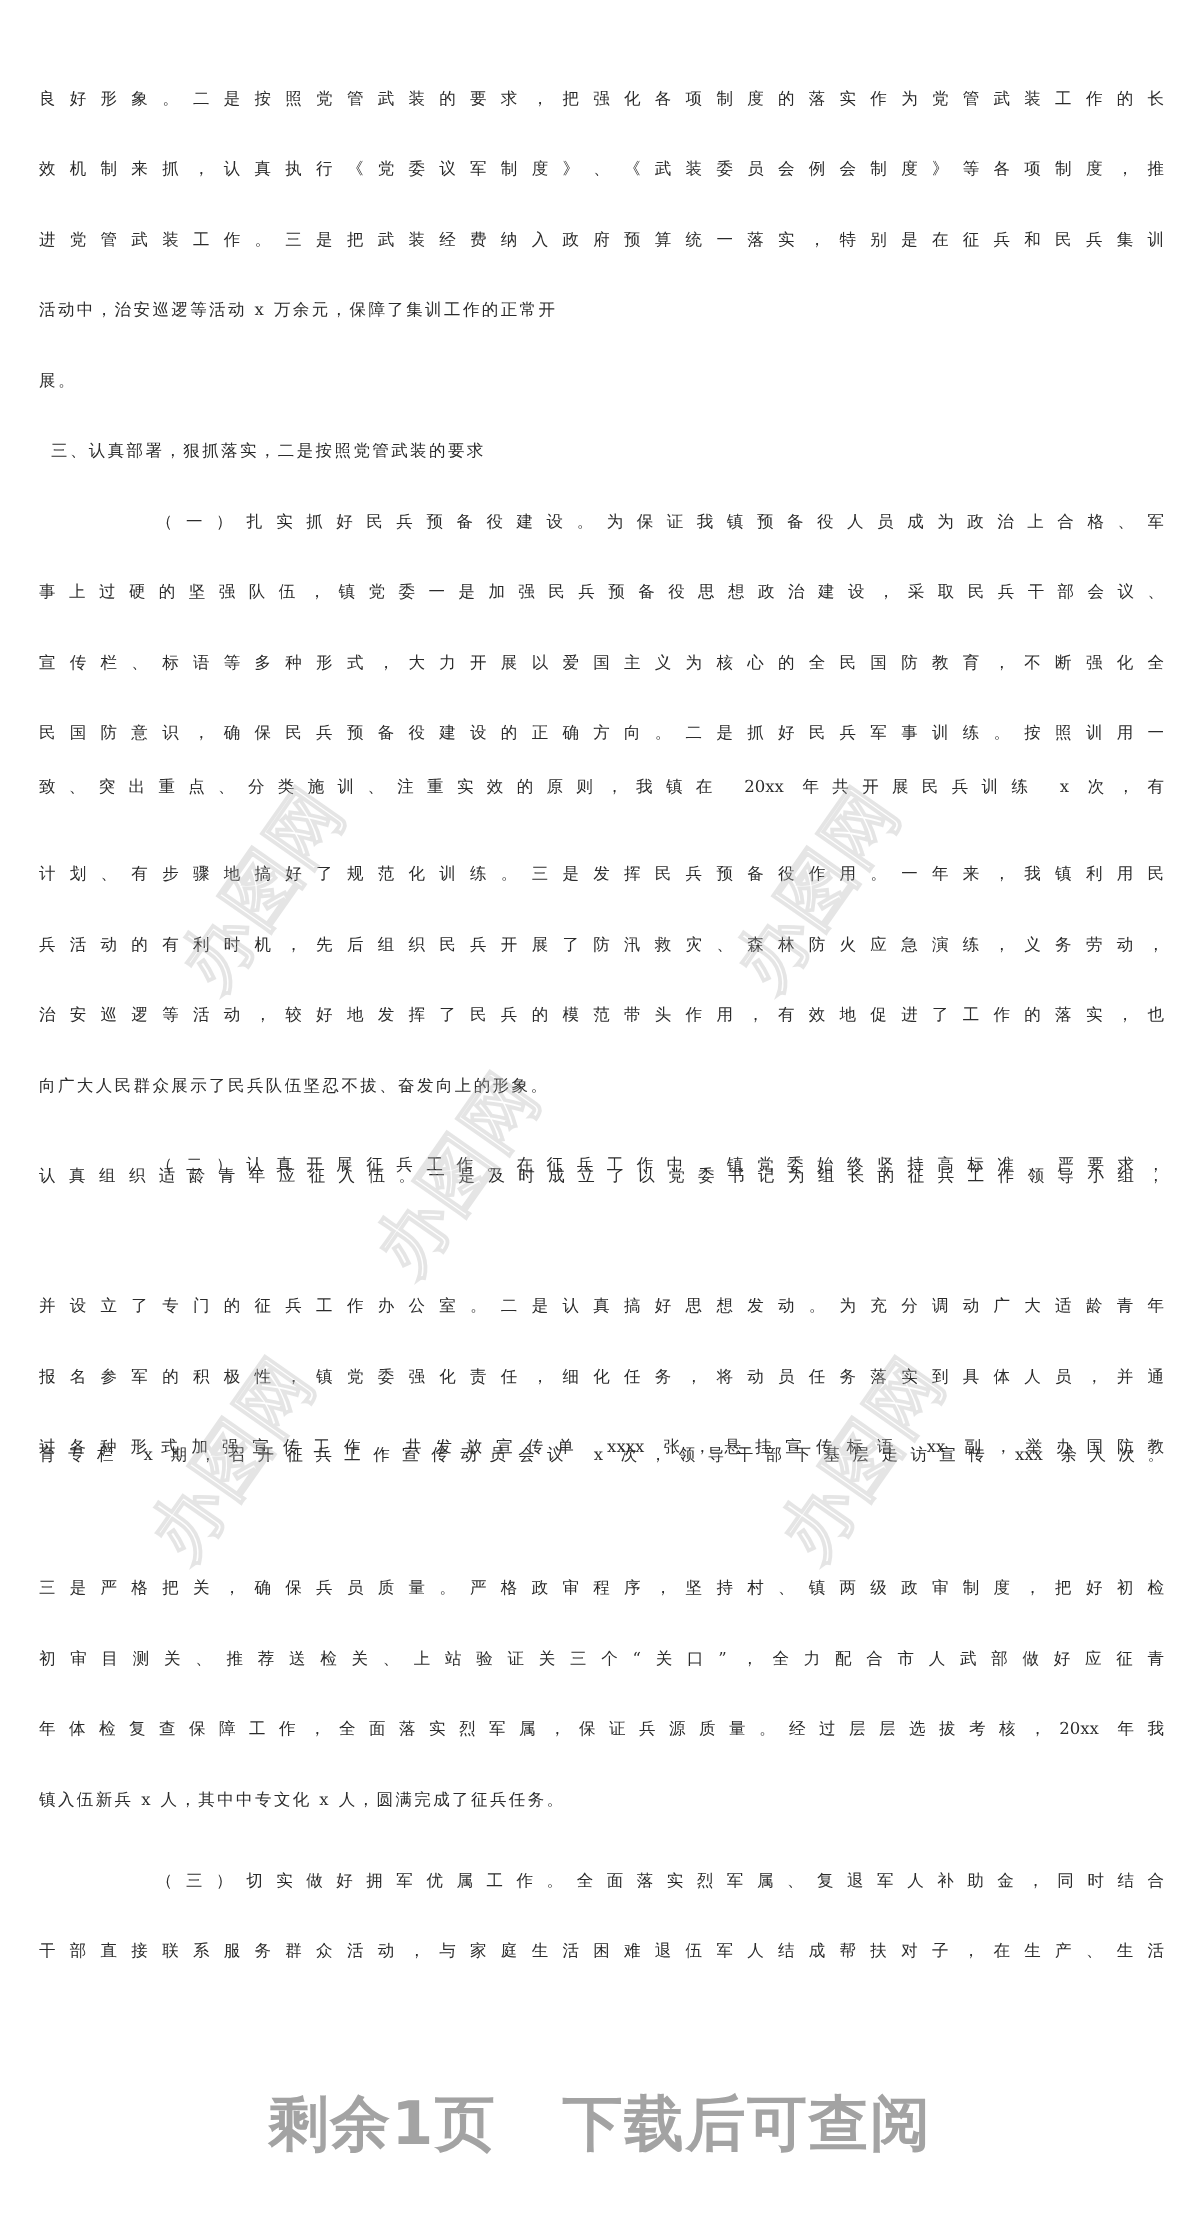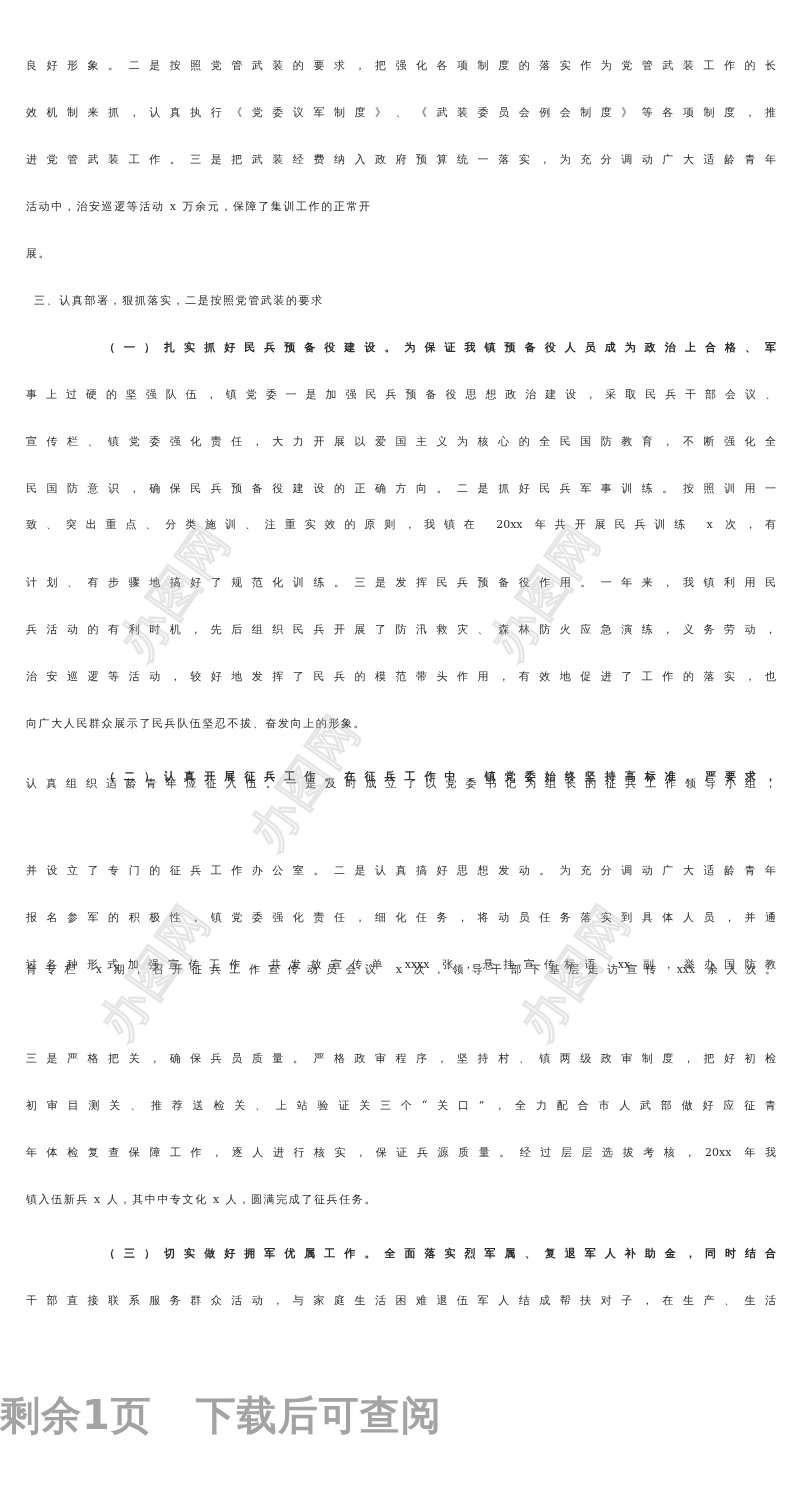--- a/index.html
+++ b/index.html
@@ -29,76 +29,76 @@
       font-size: 11px;
       white-space: nowrap;
       letter-spacing: 1.6px;
     }
     .line.justify {
       width: 750px;
       text-align: justify;
       text-align-last: justify;
       letter-spacing: 0;
     }
-    .line.indent { left: 78px; width: 672px; font-weight: bold; }
+    .line.indent { left: 78px; width: 672px; }
     .line.heading { left: 8px; }
     .watermark {
       position: absolute;
       font-family: "DejaVu Sans", sans-serif;
       font-size: 48px;
       font-weight: bold;
       color: transparent;
       -webkit-text-stroke: 1px rgba(180,180,180,0.35);
       transform: rotate(-55deg);
       white-space: nowrap;
       pointer-events: none;
       letter-spacing: 2px;
     }
     .footer-banner {
       position: absolute;
       left: 0;
       top: 1388px;
       width: 800px;
-      text-align: left;
+      text-align: center;
       font-family: "DejaVu Sans", sans-serif;
       font-weight: bold;
       font-size: 40px;
       color: #a3a3a3;
       letter-spacing: 1px;
     }
     .footer-banner .gap { display: inline-block; width: 44px; }
   </style>
 </head>
 <body>
 
 <div class="page">
   <div class="line justify" style="top:0px">良好形象。二是按照党管武装的要求，把强化各项制度的落实作为党管武装工作的长</div>
   <div class="line justify" style="top:47px">效机制来抓，认真执行《党委议军制度》、《武装委员会例会制度》等各项制度，推</div>
-  <div class="line justify" style="top:94px">进党管武装工作。三是把武装经费纳入政府预算统一落实，为充分调动广大适龄青年</div>
+  <div class="line justify" style="top:94px">进党管武装工作。三是把武装经费纳入政府预算统一落实，特别是在征兵和民兵集训</div>
   <div class="line" style="top:141px">活动中，治安巡逻等活动 x 万余元，保障了集训工作的正常开</div>
   <div class="line" style="top:188px">展。</div>
   <div class="line heading" style="top:235px">三、认真部署，狠抓落实，二是按照党管武装的要求</div>
   <div class="line justify indent" style="top:282px">（一）扎实抓好民兵预备役建设。为保证我镇预备役人员成为政治上合格、军</div>
   <div class="line justify" style="top:329px">事上过硬的坚强队伍，镇党委一是加强民兵预备役思想政治建设，采取民兵干部会议、</div>
-  <div class="line justify" style="top:376px">宣传栏、镇党委强化责任，大力开展以爱国主义为核心的全民国防教育，不断强化全</div>
+  <div class="line justify" style="top:376px">宣传栏、标语等多种形式，大力开展以爱国主义为核心的全民国防教育，不断强化全</div>
   <div class="line justify" style="top:423px">民国防意识，确保民兵预备役建设的正确方向。二是抓好民兵军事训练。按照训用一</div>
   <div class="line justify" style="top:459px">致、突出重点、分类施训、注重实效的原则，我镇在 20xx 年共开展民兵训练 x 次，有</div>
   <div class="line justify" style="top:517px">计划、有步骤地搞好了规范化训练。三是发挥民兵预备役作用。一年来，我镇利用民</div>
   <div class="line justify" style="top:564px">兵活动的有利时机，先后组织民兵开展了防汛救灾、森林防火应急演练，义务劳动，</div>
   <div class="line justify" style="top:611px">治安巡逻等活动，较好地发挥了民兵的模范带头作用，有效地促进了工作的落实，也</div>
   <div class="line" style="top:658px">向广大人民群众展示了民兵队伍坚忍不拔、奋发向上的形象。</div>
   <div class="line justify indent" style="top:711px">（二）认真开展征兵工作。在征兵工作中，镇党委始终坚持高标准、严要求，</div>
   <div class="line justify" style="top:718px">认真组织适龄青年应征入伍。一是及时成立了以党委书记为组长的征兵工作领导小组，</div>
   <div class="line justify" style="top:805px">并设立了专门的征兵工作办公室。二是认真搞好思想发动。为充分调动广大适龄青年</div>
   <div class="line justify" style="top:852px">报名参军的积极性，镇党委强化责任，细化任务，将动员任务落实到具体人员，并通</div>
   <div class="line justify" style="top:899px">过各种形式加强宣传工作，共发放宣传单 xxxx 张，悬挂宣传标语 xx 副，举办国防教</div>
   <div class="line justify" style="top:904px">育专栏 x 期，召开征兵工作宣传动员会议 x 次，领导干部下基层走访宣传 xxx 余人次。</div>
   <div class="line justify" style="top:993px">三是严格把关，确保兵员质量。严格政审程序，坚持村、镇两级政审制度，把好初检</div>
   <div class="line justify" style="top:1040px">初审目测关、推荐送检关、上站验证关三个“关口”，全力配合市人武部做好应征青</div>
-  <div class="line justify" style="top:1087px">年体检复查保障工作，逐人进行核实，保证兵源质量。经过层层选拔考核，20xx 年我</div>
+  <div class="line justify" style="top:1087px">年体检复查保障工作，全面落实烈军属，保证兵源质量。经过层层选拔考核，20xx 年我</div>
   <div class="line" style="top:1134px">镇入伍新兵 x 人，其中中专文化 x 人，圆满完成了征兵任务。</div>
   <div class="line justify indent" style="top:1188px">（三）切实做好拥军优属工作。全面落实烈军属、复退军人补助金，同时结合</div>
   <div class="line justify" style="top:1235px">干部直接联系服务群众活动，与家庭生活困难退伍军人结成帮扶对子，在生产、生活</div>
 </div>
 
 <div class="watermark" style="left:100px; top:560px;">办图网</div>
 <div class="watermark" style="left:470px; top:560px;">办图网</div>
 <div class="watermark" style="left:80px; top:940px;">办图网</div>
 <div class="watermark" style="left:500px; top:940px;">办图网</div>
 <div class="watermark" style="left:230px; top:750px;">办图网</div>

